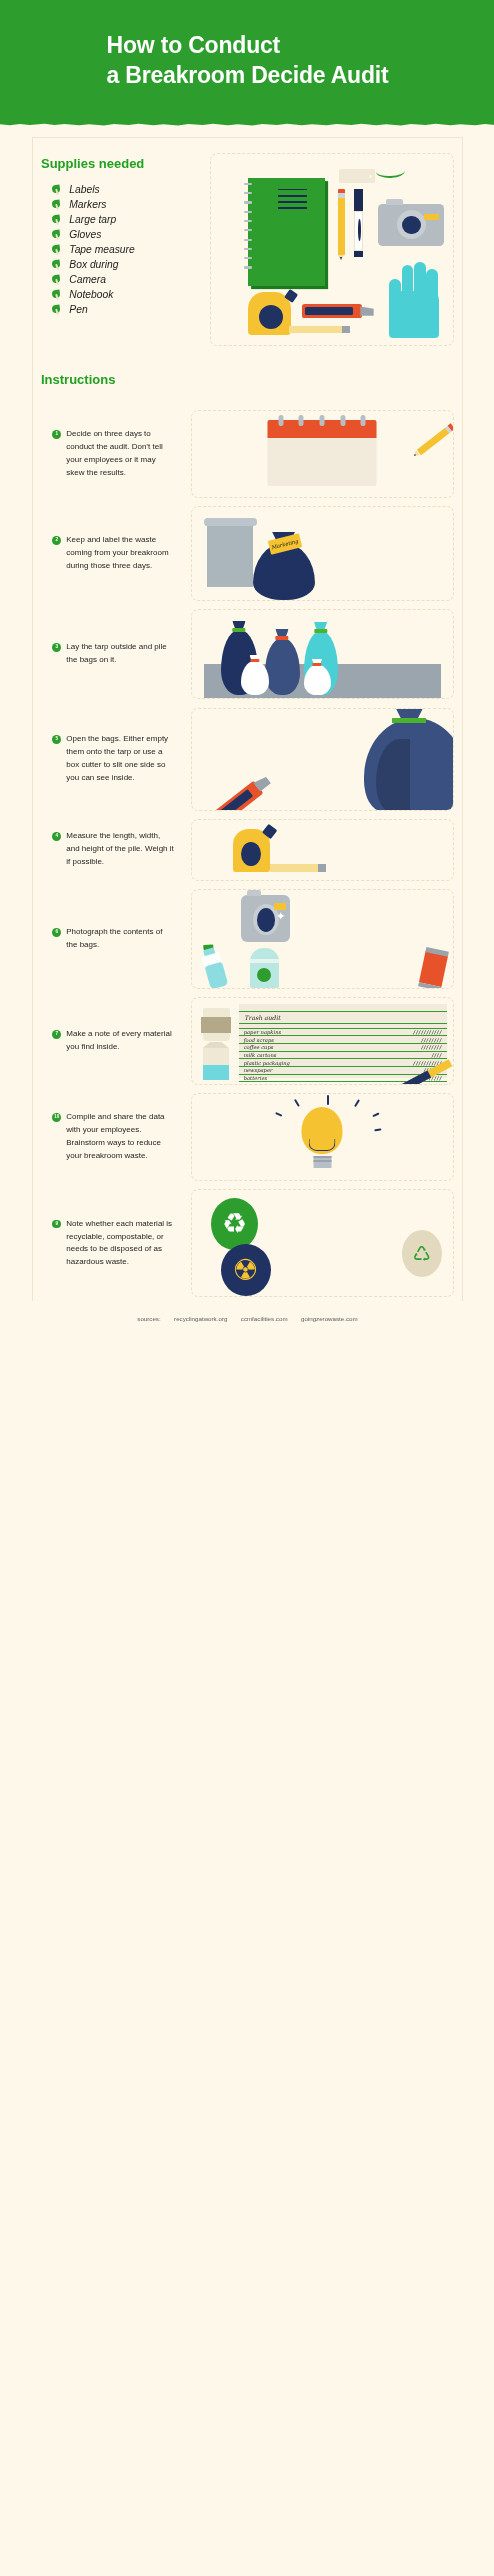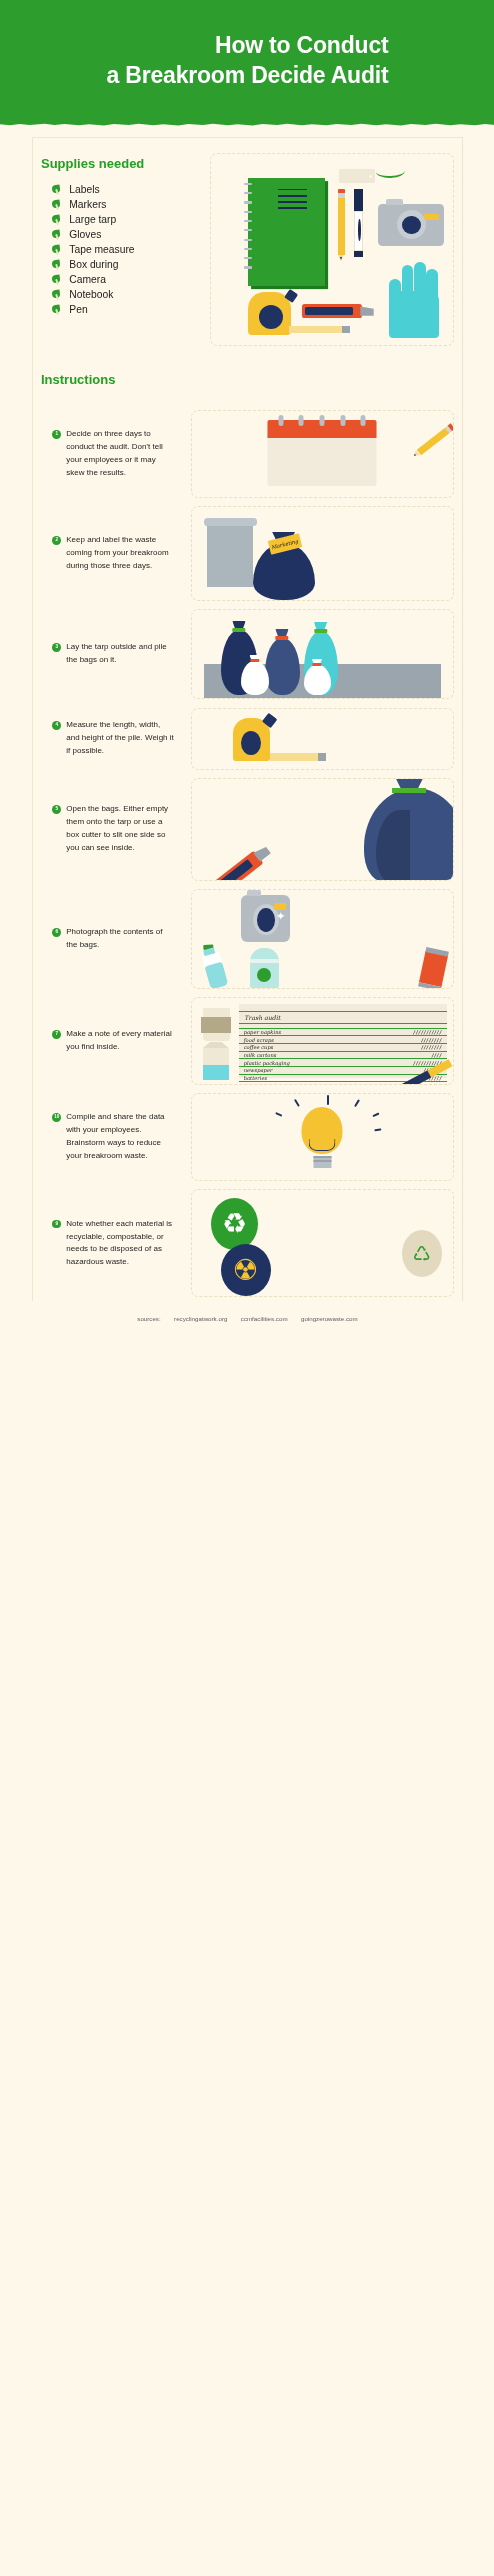--- a/index.html
+++ b/index.html
@@ -20,21 +20,21 @@
     position: relative;
     display: flex;
     align-items: center;
     justify-content: center;
   }
   .header-title {
     color: #ffffff;
     font-size: 23px;
     font-weight: bold;
     line-height: 1.28;
-    text-align: right;
+    text-align: left;
     letter-spacing: -0.2px;
     padding-bottom: 6.2px;
   }
   .header-title .l2 { display: block; }
   .torn-edge {
     position: absolute;
     left: 0; right: 0; bottom: -0.5px;
     height: 7.2px;
     background: #fdf8e9;
     clip-path: polygon(0% 100%,0% 42%,2% 55%,4% 36%,6% 52%,9% 33%,11% 50%,13% 38%,16% 56%,18% 40%,21% 58%,23% 36%,26% 52%,28% 34%,31% 54%,33% 41%,36% 57%,38% 38%,41% 53%,43% 35%,46% 55%,48% 40%,51% 58%,53% 36%,56% 51%,58% 33%,61% 54%,63% 42%,66% 56%,68% 37%,71% 52%,73% 34%,76% 55%,78% 41%,81% 57%,83% 36%,86% 53%,88% 35%,91% 54%,93% 40%,96% 56%,98% 38%,100% 50%,100% 100%);
@@ -63,21 +63,21 @@
     display: flex;
     padding: 25px 41px 11.3px 41px;
   }
   .supplies-left { width: 165px; padding-top: 3.1px; }
   .section-heading {
     color: #22a022;
     font-size: 13px;
     font-weight: bold;
     margin-bottom: 11.3px;
   }
-  .supply-list { list-style: none; padding-left: 11.3px; }
+  .supply-list { list-style: none; padding-left: 11.3px; font-style: italic; }
   .supply-item {
     display: flex;
     align-items: center;
     height: 15px;
     font-size: 10.3px;
     color: #222;
   }
   .leaf-icon {
     width: 8.8px; height: 8.8px;
     margin-right: 8.2px;
@@ -610,51 +610,51 @@
         <div class="bagp" style="left:112px;width:27px;height:30px;background:#ffffff">
           <i class="neck2" style="background:#ffffff;width:10.3px;top:-6.2px;height:7.2px"></i>
           <i class="tie" style="background:#e8522a;width:9.3px;height:3.1px"></i>
         </div>
       </div>
     </div>
   </div>
 
   <div class="step">
     <div class="step-text">
-      <span class="step-num">4</span>
-      <span class="step-body">Measure the length, width, and height of the pile. Weigh it if possible.</span>
-    </div>
-    <div class="card step-card h4">
-      <div class="illus">
-        <div class="tape4">
-            <i class="clip"></i>
-            <i class="hub"></i>
-          </div>
-        <div class="tape4-strip">
-            <i class="end"></i>
-          </div>
-      </div>
-    </div>
-  </div>
-
-  <div class="step">
-    <div class="step-text">
       <span class="step-num">5</span>
       <span class="step-body">Open the bags. Either empty them onto the tarp or use a box cutter to slit one side so you can see inside.</span>
     </div>
     <div class="card step-card h5">
       <div class="illus">
         <div class="bag5">
           <i class="neck"></i>
             <i class="band"></i>
             <i class="shade"></i>
         </div>
         <div class="cutter5">
             <i class="inner"></i>
             <i class="blade"></i>
+          </div>
+      </div>
+    </div>
+  </div>
+
+  <div class="step">
+    <div class="step-text">
+      <span class="step-num">4</span>
+      <span class="step-body">Measure the length, width, and height of the pile. Weigh it if possible.</span>
+    </div>
+    <div class="card step-card h4">
+      <div class="illus">
+        <div class="tape4">
+            <i class="clip"></i>
+            <i class="hub"></i>
+          </div>
+        <div class="tape4-strip">
+            <i class="end"></i>
           </div>
       </div>
     </div>
   </div>
 
   <div class="step">
     <div class="step-text">
       <span class="step-num">6</span>
       <span class="step-body">Photograph the contents of the bags.</span>
     </div>

